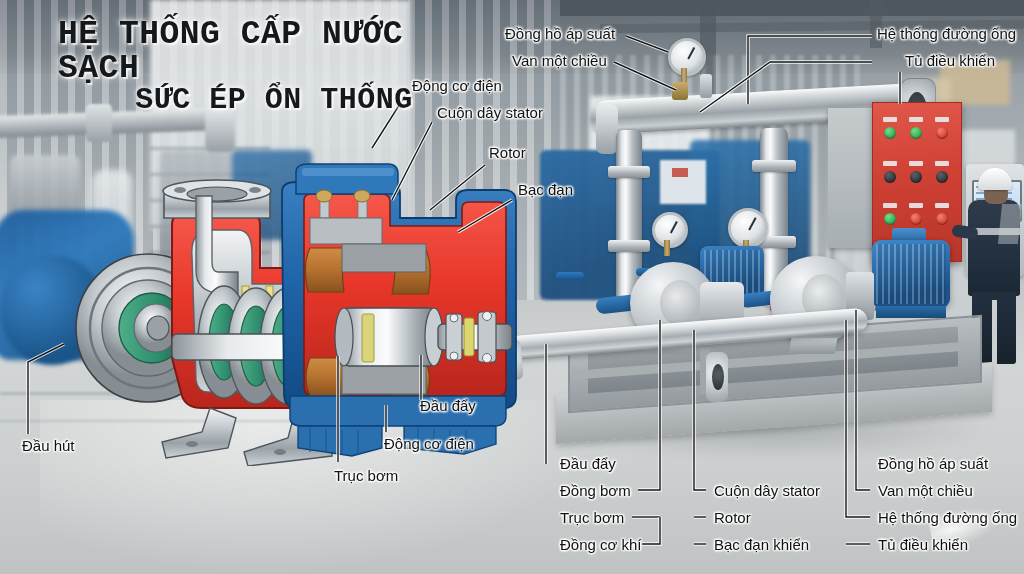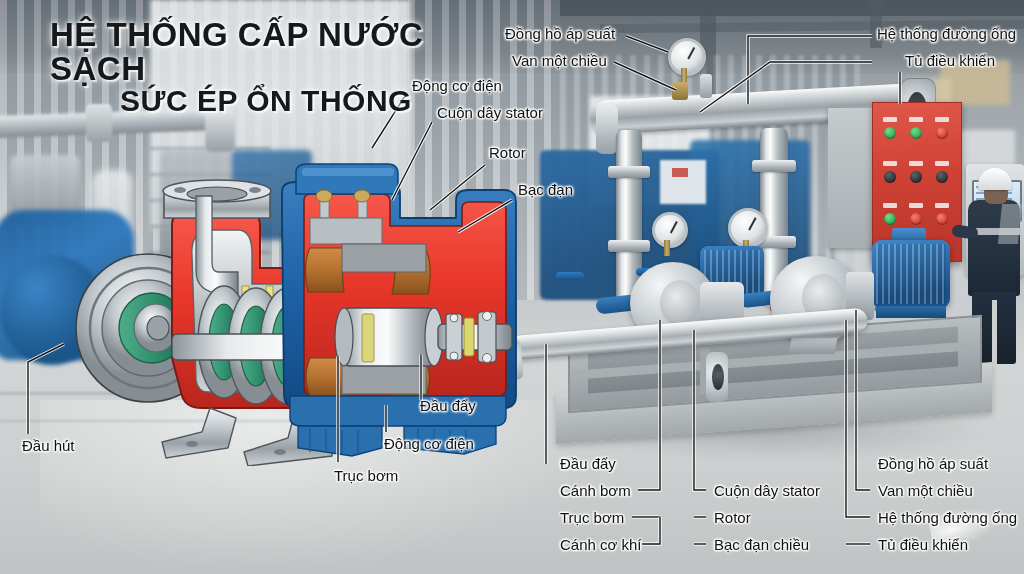--- a/index.html
+++ b/index.html
@@ -301,21 +301,21 @@
     font-size:15px;line-height:1.05;
     text-shadow:
       0 0 3px #fff, 0 0 3px #fff, 1px 1px 2px #fff, -1px -1px 2px #fff,
       1px -1px 2px #fff, -1px 1px 2px #fff;
   }
   svg.leaders{position:absolute;left:0;top:0;width:1024px;height:574px;overflow:visible;pointer-events:none;}
   .ld{fill:none;stroke:#15181a;stroke-width:1.4;}
   .ld-halo{fill:none;stroke:#ffffff;stroke-width:3.4;opacity:.9;}
 
   
-  #title-block{left:50px;top:18px;width:420px;}
+  #title-block{left:58px;top:18px;width:420px;font-family:Liberation Mono, monospace;}
   .title-line{
     color:#16191b;font-weight:bold;letter-spacing:.5px;
     text-shadow:0 0 4px rgba(255,255,255,.95),0 0 9px rgba(255,255,255,.85),2px 2px 0 rgba(255,255,255,.6);
   }
   #title1{font-size:33px;line-height:1.02;}
   #title2{font-size:30px;line-height:1.05;text-align:center;padding-left:12px;}
   #bottom-title{
     left:48px;top:496px;width:470px;text-align:center;
     font-size:40px;font-weight:bold;letter-spacing:1px;color:#121517;
     text-shadow:0 0 5px rgba(255,255,255,.95),0 0 11px rgba(255,255,255,.8);
@@ -682,26 +682,26 @@
   <div class="lbl" style="left:334px;top:468px;">Trục bơm</div>
   <div class="lbl" style="left:384px;top:436px;">Động cơ điện</div>
   <div class="lbl" style="left:420px;top:398px;">Đầu đẩy</div>
 
   <div class="lbl" style="left:505px;top:26px;">Đồng hồ áp suất</div>
   <div class="lbl" style="left:512px;top:53px;">Van một chiều</div>
   <div class="lbl" style="left:877px;top:26px;">Hệ thống đường ống</div>
   <div class="lbl" style="left:905px;top:53px;">Tủ điều khiển</div>
 
   <div class="lbl" style="left:560px;top:456px;">Đầu đẩy</div>
-  <div class="lbl" style="left:560px;top:483px;">Cánh bơm</div>
+  <div class="lbl" style="left:560px;top:483px;">Đồng bơm</div>
   <div class="lbl" style="left:560px;top:510px;">Trục bơm</div>
-  <div class="lbl" style="left:560px;top:537px;">Cánh cơ khí</div>
+  <div class="lbl" style="left:560px;top:537px;">Đồng cơ khí</div>
 
   <div class="lbl" style="left:714px;top:483px;">Cuộn dây stator</div>
   <div class="lbl" style="left:714px;top:510px;">Rotor</div>
-  <div class="lbl" style="left:714px;top:537px;">Bạc đạn chiều</div>
+  <div class="lbl" style="left:714px;top:537px;">Bạc đạn khiển</div>
 
   <div class="lbl" style="left:878px;top:456px;">Đồng hồ áp suất</div>
   <div class="lbl" style="left:878px;top:483px;">Van một chiều</div>
   <div class="lbl" style="left:878px;top:510px;">Hệ thống đường ống</div>
   <div class="lbl" style="left:878px;top:537px;">Tủ điều khiển</div>
 
 </div>
 
 </body></html>

